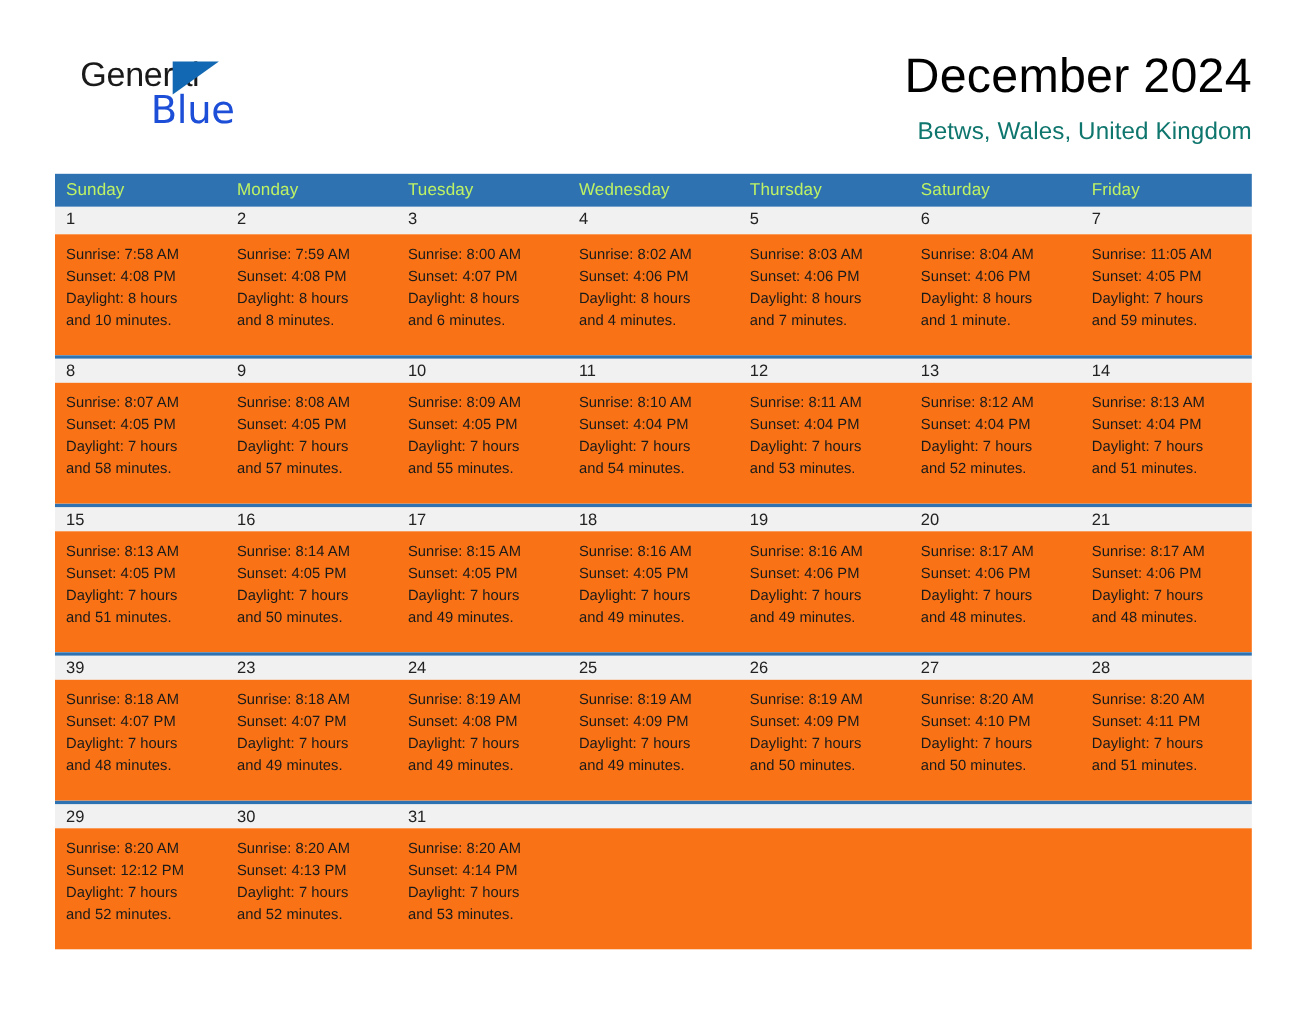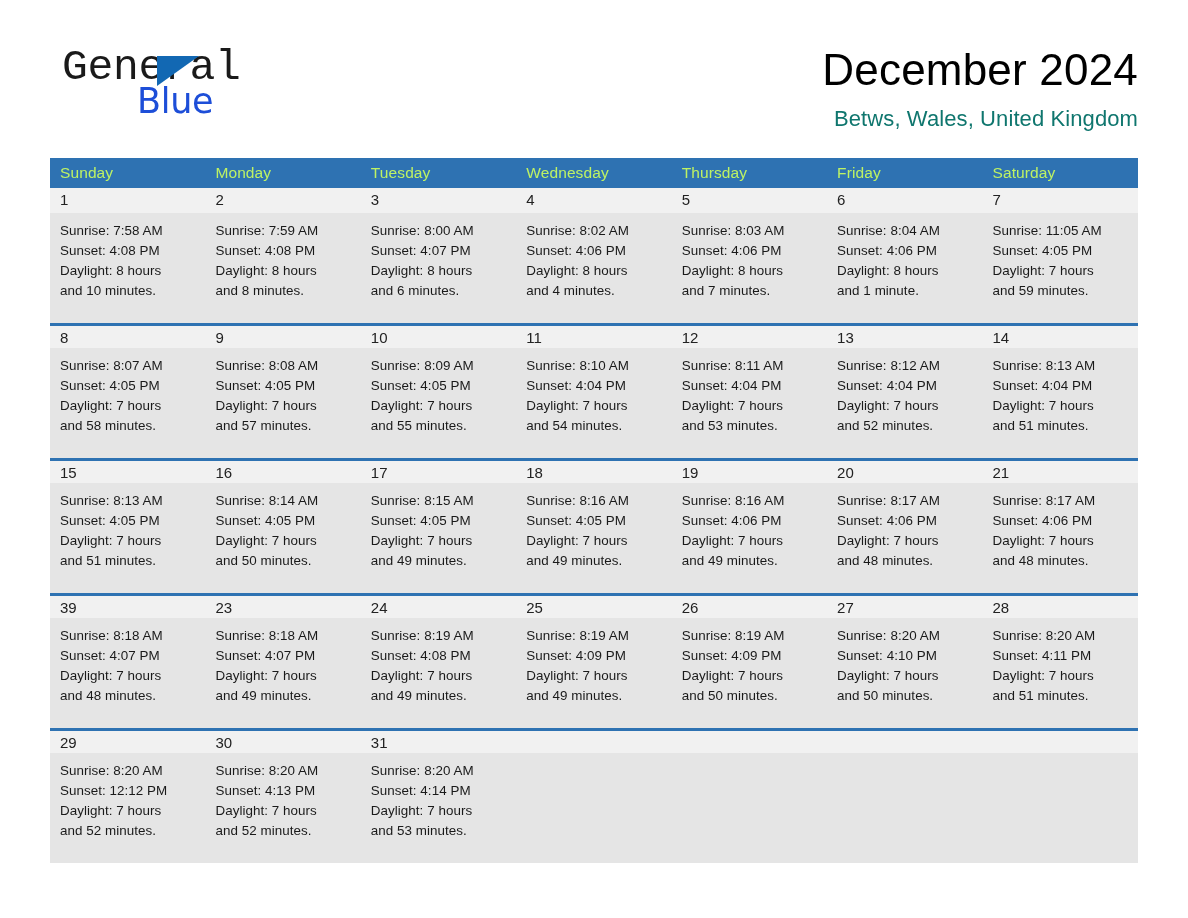--- a/index.html
+++ b/index.html
@@ -37,27 +37,27 @@
   .logo {
     position: absolute;
     left: 8px;
     top: 6px;
     width: 200px;
     height: 76px;
     user-select: none;
   }
   .logo-general {
     position: absolute;
-    left: 4px;
+    left: 15px;
     top: 0;
-    font-size: 43px;
+    font-size: 31px;
     line-height: 35px;
     letter-spacing: -0.3px;
     color: #1a1a1a;
-    font-family: Liberation Mono, monospace;
+    font-family: Liberation Sans, sans-serif;
     font-weight: 400;
   }
   .logo-tri {
     position: absolute;
     left: 99px;
     top: 6px;
     width: 0;
     height: 0;
     border-left: 42px solid #1268b3;
     border-bottom: 30px solid transparent;
@@ -145,21 +145,21 @@
     display: flex;
     align-items: center;
     padding-left: 10px;
     font-size: 15px;
     color: #222;
   }
   .week-body {
     display: flex;
     width: 1088px;
     height: 110px;
-    background: #e5e5e5;
+    background: #f97316;
   }
   .body-cell {
     width: 155.43px;
     padding: 8px 8px 0 10px;
   }
   .body-line {
     font-size: 13.4px;
     line-height: 20px;
     color: #1a1a1a;
     white-space: nowrap;
@@ -186,22 +186,22 @@
 
   </div>
 
   <div class="calendar">
     <div class="dow-row">
       <div class="dow-cell">Sunday</div>
       <div class="dow-cell">Monday</div>
       <div class="dow-cell">Tuesday</div>
       <div class="dow-cell">Wednesday</div>
       <div class="dow-cell">Thursday</div>
+      <div class="dow-cell">Saturday</div>
       <div class="dow-cell">Friday</div>
-      <div class="dow-cell">Saturday</div>
     </div>
 
     <div class="week week-first">
       <div class="week-numbers">
         <div class="num-cell">1</div>
         <div class="num-cell">2</div>
         <div class="num-cell">3</div>
         <div class="num-cell">4</div>
         <div class="num-cell">5</div>
         <div class="num-cell">6</div>

